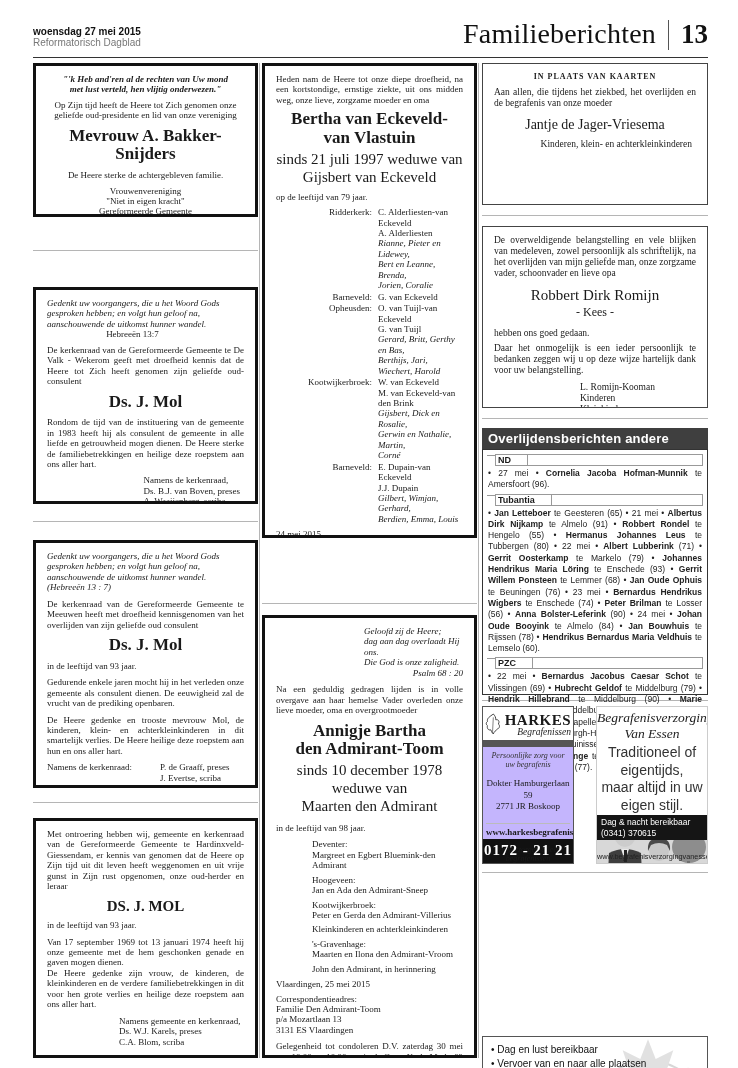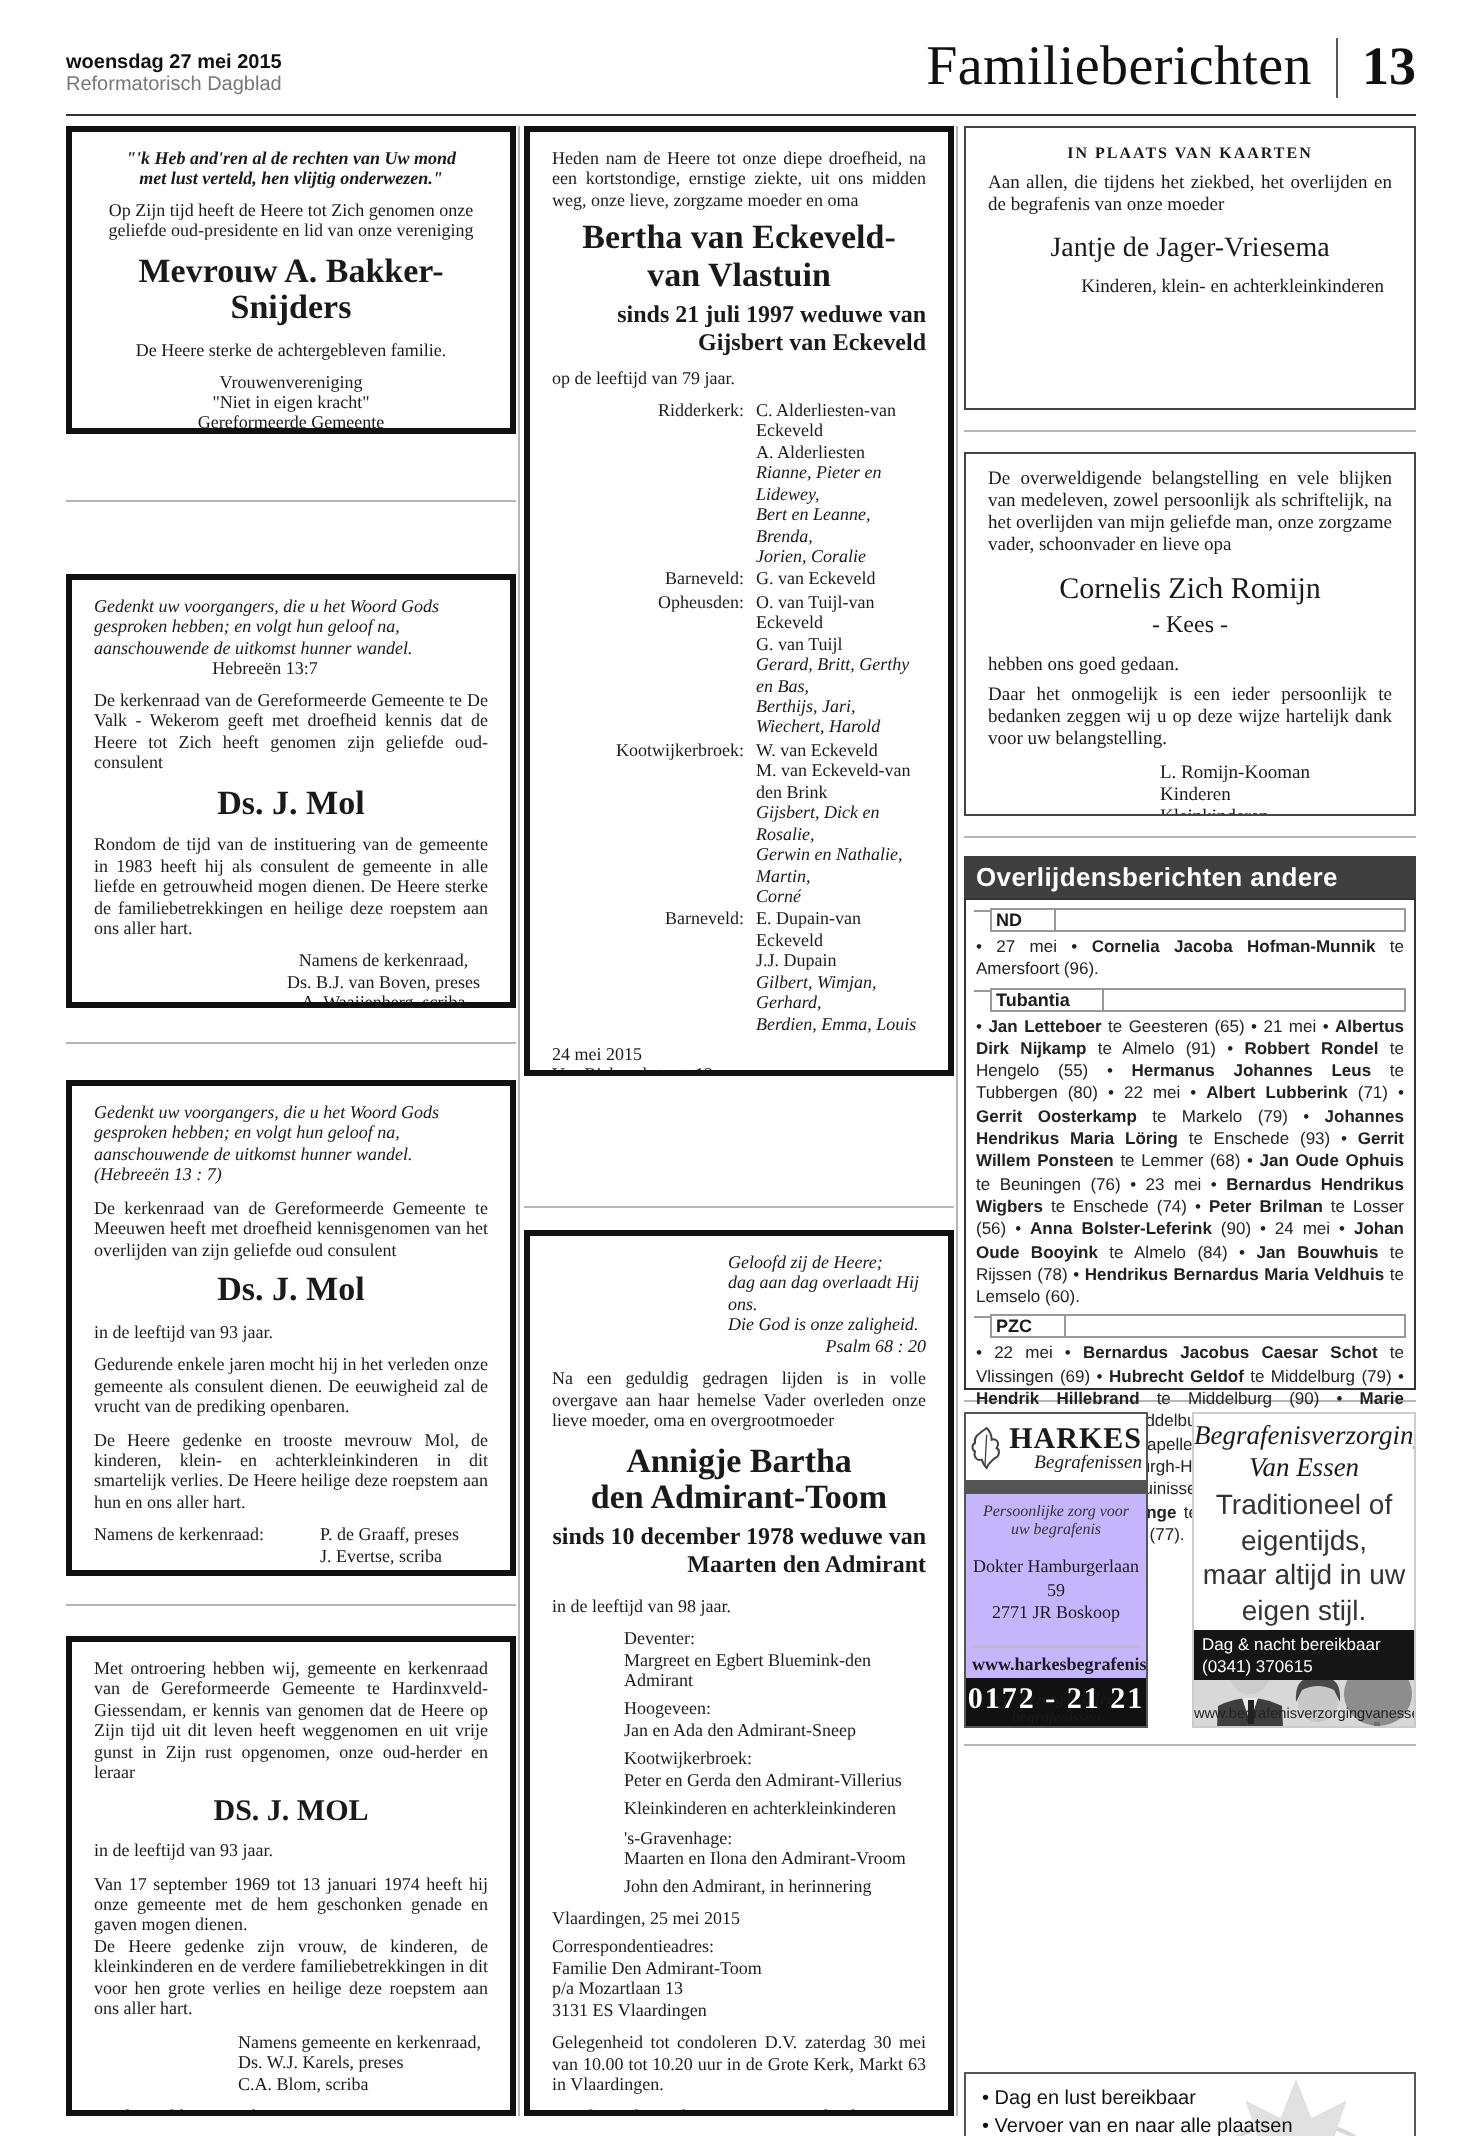--- a/index.html
+++ b/index.html
@@ -19,23 +19,23 @@
   .box{box-sizing:border-box;overflow:hidden;background:#fff;}
   .heavy{border:3px solid #111;padding:8px 11px;}
   .light{border:1px solid #444;padding:8px 11px;}
   .ann{font-size:9px;line-height:1.16;}
   .just{text-align:justify;}
   .ctr{text-align:center;}
   .it{font-style:italic;}
   .bd{font-weight:bold;}
   .name-lg{font-size:17px;font-weight:bold;text-align:center;line-height:1.1;}
   .name-md{font-size:15px;text-align:center;line-height:1.15;}
-  .widow{font-size:12px;font-weight:bold;text-align:right;line-height:1.2;}
+  .widow{font-size:15px;font-weight:normal;text-align:center;line-height:1.2;}
   .gap2{margin-top:2px}.gap4{margin-top:4px}.gap5{margin-top:5px}.gap6{margin-top:6px}.gap8{margin-top:8px}
-  .sig-right{width:fit-content;margin-left:auto;margin-right:4px;text-align:center;}
+  .sig-right{width:fit-content;margin-left:auto;margin-right:4px;}
   .fam-row{display:flex;margin-bottom:1px;}
   .fam-place{width:96px;text-align:right;flex:none;}
   .fam-lines{margin-left:6px;flex:1;}
   .fam-block{margin-left:36px;margin-bottom:4px;}
   .smallcaps-hdr{font-size:8px;font-weight:bold;letter-spacing:1px;text-align:center;}
   .psalm{width:fit-content;margin-left:88px;}
   .psalm .ref{text-align:right;}
   .sig-row{display:flex;}
   .sig-row .lbl{flex:none;}
   .sig-row .names{margin-left:28px;}
@@ -286,21 +286,21 @@
   <div class="abs box light ann" style="left:482px;top:63px;width:226px;height:142px;font-size:9.5px;">
     <div class="smallcaps-hdr">IN PLAATS VAN KAARTEN</div>
     <div class="just gap6">Aan allen, die tijdens het ziekbed, het overlijden en de begrafenis van onze moeder</div>
     <div class="name-md gap8" style="font-size:14px;">Jantje de Jager-Vriesema</div>
     <div class="gap6" style="text-align:right;padding-right:4px;">Kinderen, klein- en achterkleinkinderen</div>
 
   </div>
 
   <div class="abs box light ann" style="left:482px;top:226px;width:226px;height:182px;font-size:9.5px;">
     <div class="just">De overweldigende belangstelling en vele blijken van medeleven, zowel persoonlijk als schriftelijk, na het overlijden van mijn geliefde man, onze zorgzame vader, schoonvader en lieve opa</div>
-    <div class="name-md gap8" style="font-size:15px;">Cornelis Zich Romijn</div>
+    <div class="name-md gap8" style="font-size:15px;">Robbert Dirk Romijn</div>
     <div class="name-md gap2" style="font-size:12px;">- Kees -</div>
     <div class="gap8">hebben ons goed gedaan.</div>
     <div class="just gap4">Daar het onmogelijk is een ieder persoonlijk te bedanken zeggen wij u op deze wijze hartelijk dank voor uw belangstelling.</div>
     <div class="gap6" style="margin-left:86px;">
         <div>L. Romijn-Kooman</div>
         <div>Kinderen</div>
         <div>Kleinkinderen</div>
       </div>
 
   </div>

